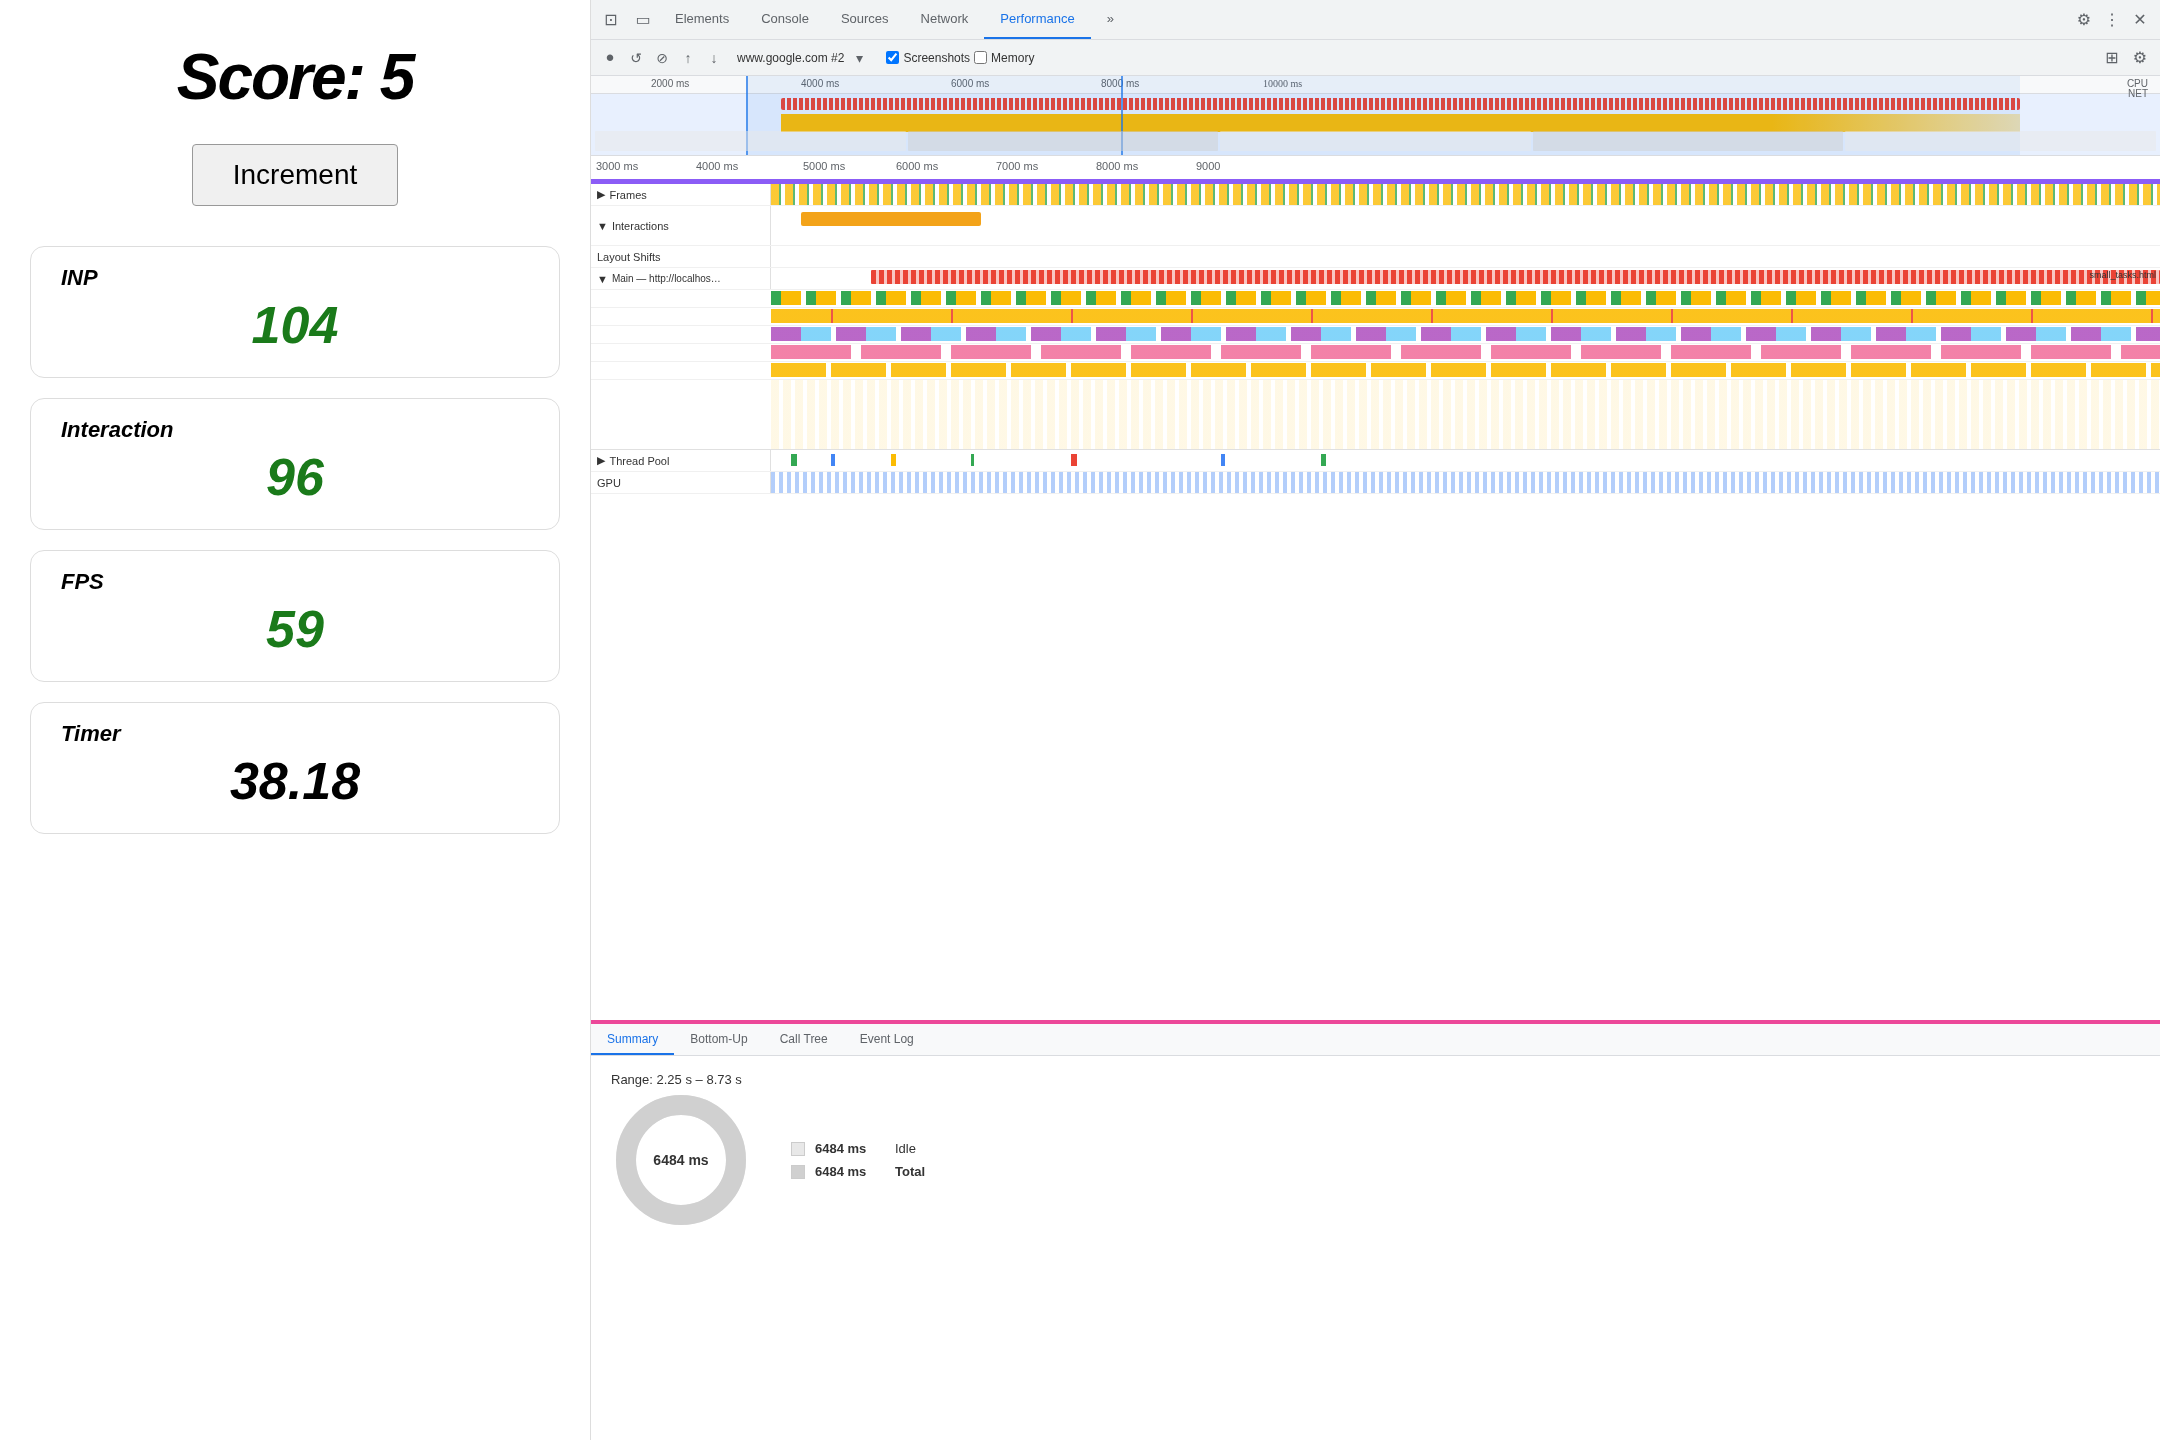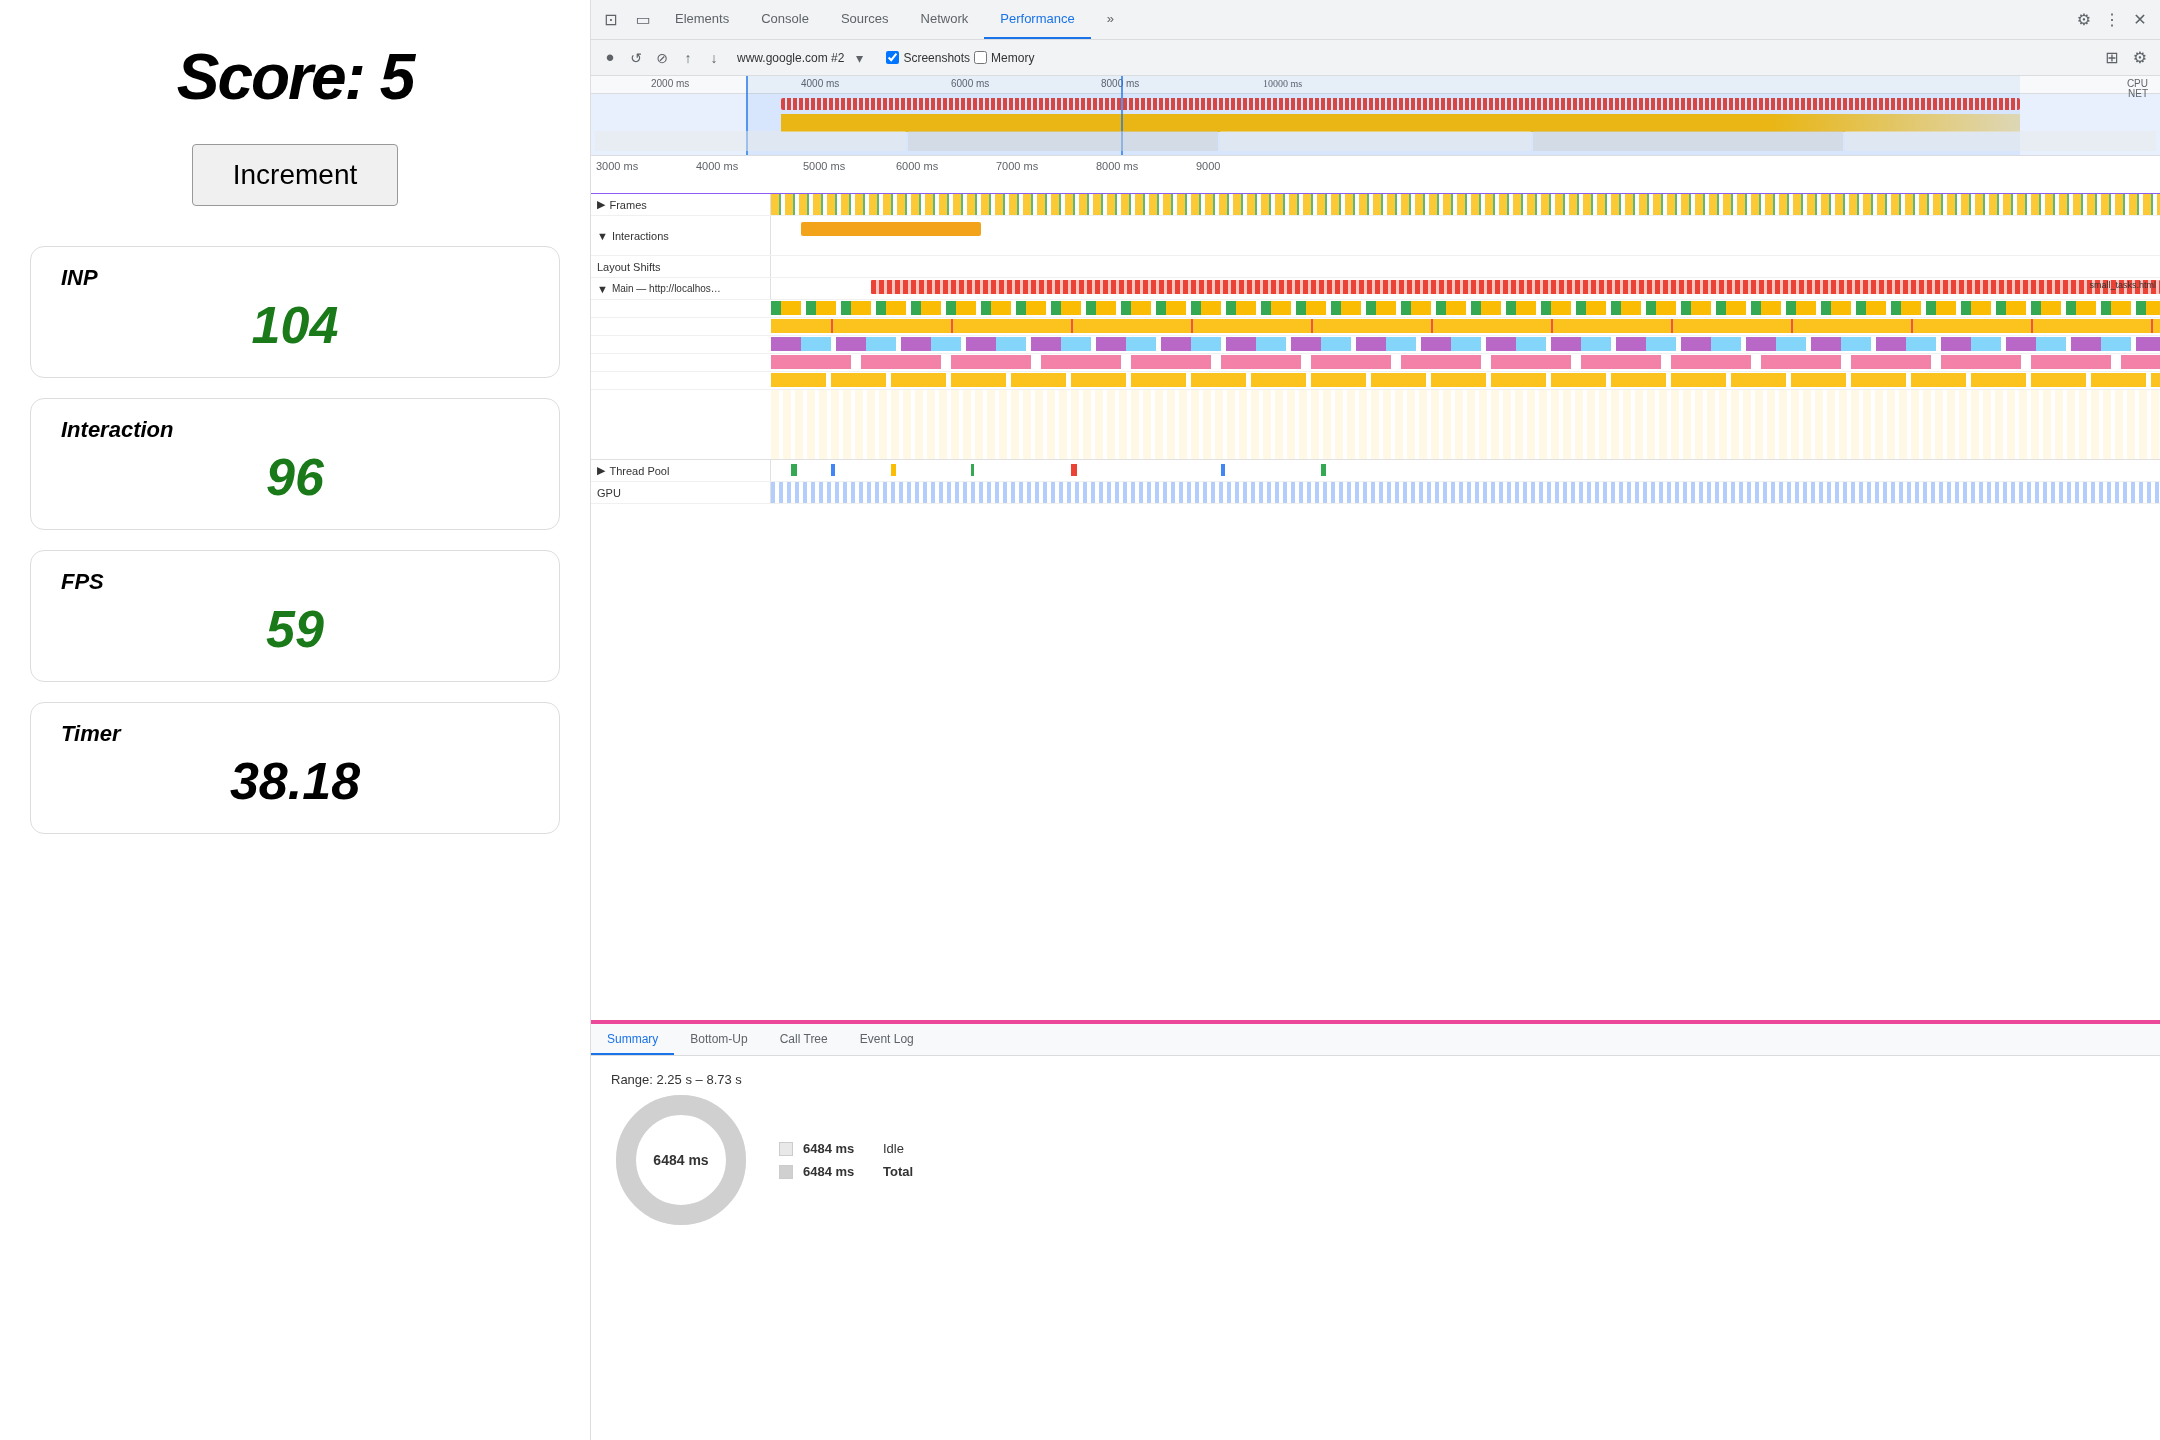--- a/index.html
+++ b/index.html
@@ -219,22 +219,22 @@
     .timeline-area {
       flex: 1;
       overflow: hidden;
       display: flex;
       flex-direction: column;
     }
 
     .timeline-ruler2 {
       display: flex;
       position: relative;
-      height: 38px;
-      border-bottom: 1px solid #8b5cf6;
+      height: 28px;
+      border-bottom: 5px solid #8b5cf6;
       background: #fff;
       overflow: hidden;
     }
 
     .ruler-mark2 {
       position: absolute;
       font-size: 11px;
       color: #5f6368;
       top: 4px;
     }
@@ -318,21 +318,21 @@
     }
 
     .range-text {
       font-size: 13px;
       color: #333;
       margin-bottom: 3px;
     }
 
     .summary-area {
       display: flex;
-      gap: 28px;
+      gap: 40px;
       align-items: center;
     }
 
     .donut-chart {
       width: 140px;
       height: 140px;
       position: relative;
       flex-shrink: 0;
     }
 

